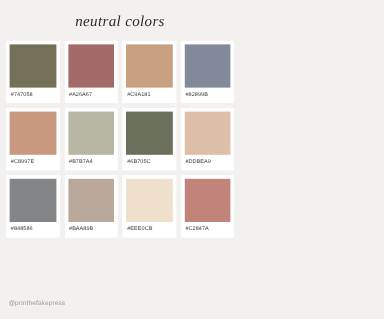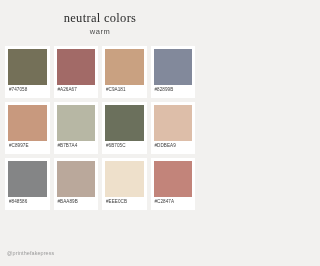--- a/index.html
+++ b/index.html
@@ -24,20 +24,21 @@
     display: flex;
     flex-direction: column;
     position: relative;
   }
 
   
   .header {
     padding-top: 11px;
     text-align: center;
     flex: 0 0 auto;
+    font-style: italic;
   }
 
   .header-title {
     font-family: "Liberation Serif", serif;
     font-size: 12.5px;
     font-weight: 400;
     color: #2b2b2b;
     letter-spacing: 0.3px;
     line-height: 1.15;
   }
@@ -105,21 +106,20 @@
     line-height: 1;
   }
 </style>
 </head>
 <body style="background: rgb(242, 241, 239);">
 
 <div class="palette-page" style="background: rgb(242, 241, 239);">
 
   <div class="header">
     <div class="header-title">neutral colors</div>
-    <div class="header-subtitle">warm</div>
   </div>
 
   <div class="swatch-grid">
 
     <div class="swatch-card" style="background: rgb(255, 255, 255);">
       <div class="swatch-chip" style="background-color: rgb(116, 112, 88);"></div>
       <div class="swatch-label">#747058</div>
     </div>
 
     <div class="swatch-card" style="background: rgb(255, 255, 255);">

